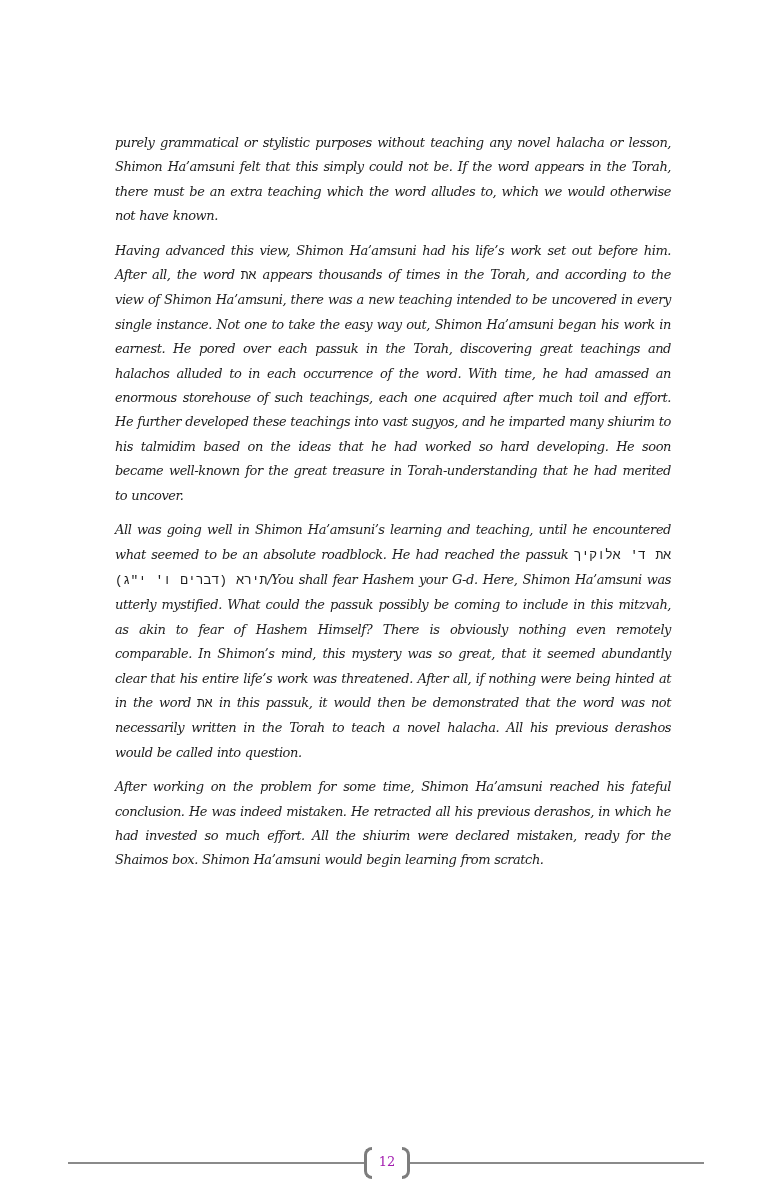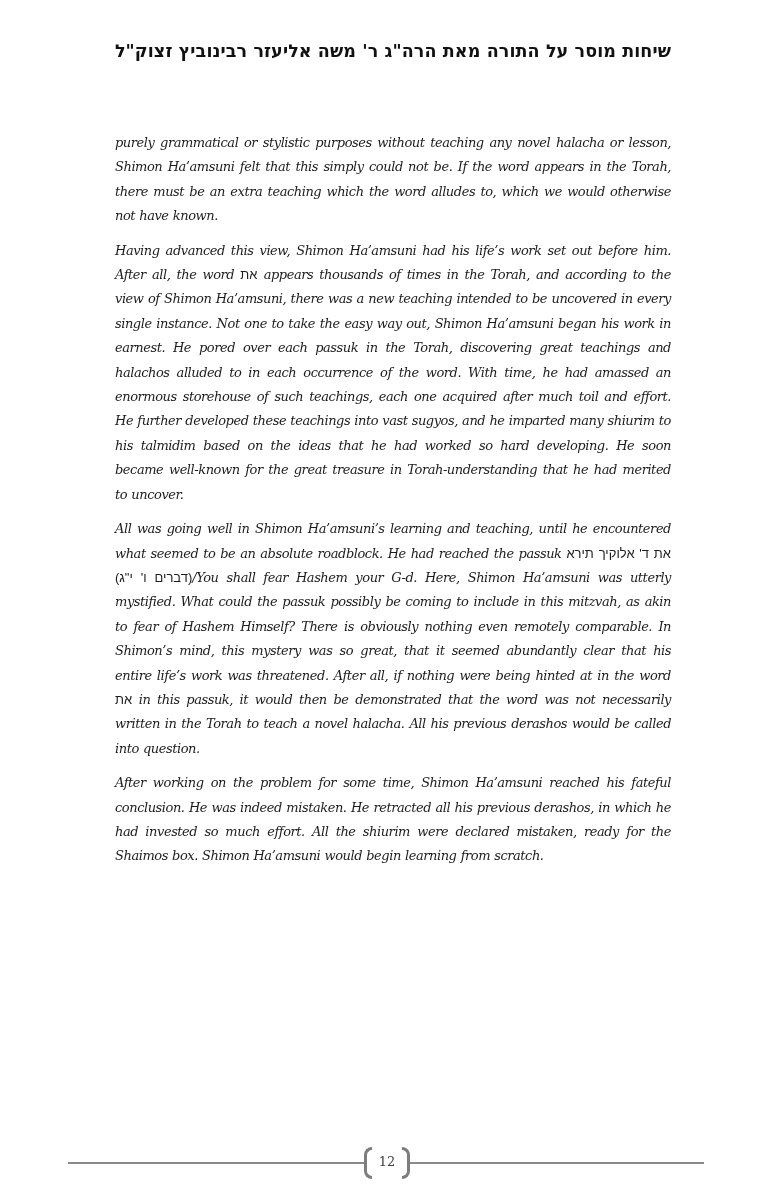--- a/index.html
+++ b/index.html
@@ -53,21 +53,21 @@
       line-height: 24.4px;
       text-align: justify;
       color: #1c1c1c;
       letter-spacing: -0.45px;
       word-spacing: 0.5px;
     }
     .body-text p {
       margin: 0 0 10px 0;
     }
     .heb {
-      font-family: Liberation Sans, sans-serif;
+      font-family: Liberation Mono, monospace;
       font-style: normal;
       unicode-bidi: isolate;
       letter-spacing: 0;
     }
     .footer {
       position: absolute;
       left: 68px;
       top: 1143px;
       width: 636px;
       height: 40px;
@@ -113,28 +113,27 @@
     }
     .page-number {
       position: absolute;
       left: 0;
       width: 46px;
       top: 10px;
       text-align: center;
       font-family: "DejaVu Serif", serif;
       font-size: 13px;
       line-height: 18px;
-      color: #404040;
+      color: #a21caf;
     }
   </style>
 </head>
 <body>
 
 <header class="page-header">
-  <div class="header-title">שיחות מוסר על התורה מאת הרה"ג ר' משה אליעזר רבינוביץ זצוק"ל</div>
 </header>
 
 <main class="body-text">
   <p>
     <span>purely grammatical or stylistic purposes without teaching any novel halacha or lesson, Shimon Ha’amsuni felt that this simply could not be. If the word appears in the Torah, there must be an extra teaching which the word alludes to, which we would otherwise not have known.</span>
   </p>
   <p>
     <span>Having advanced this view, Shimon Ha’amsuni had his life’s work set out before him. After all, the word </span><span class="heb" dir="rtl">את</span><span> appears thousands of times in the Torah, and according to the view of Shimon Ha’amsuni, there was a new teaching intended to be uncovered in every single instance. Not one to take the easy way out, Shimon Ha’amsuni began his work in earnest. He pored over each passuk in the Torah, discovering great teachings and halachos alluded to in each occurrence of the word. With time, he had amassed an enormous storehouse of such teachings, each one acquired after much toil and effort. He further developed these teachings into vast sugyos, and he imparted many shiurim to his talmidim based on the ideas that he had worked so hard developing. He soon became well-known for the great treasure in Torah-understanding that he had merited to uncover.</span>
   </p>
   <p>

